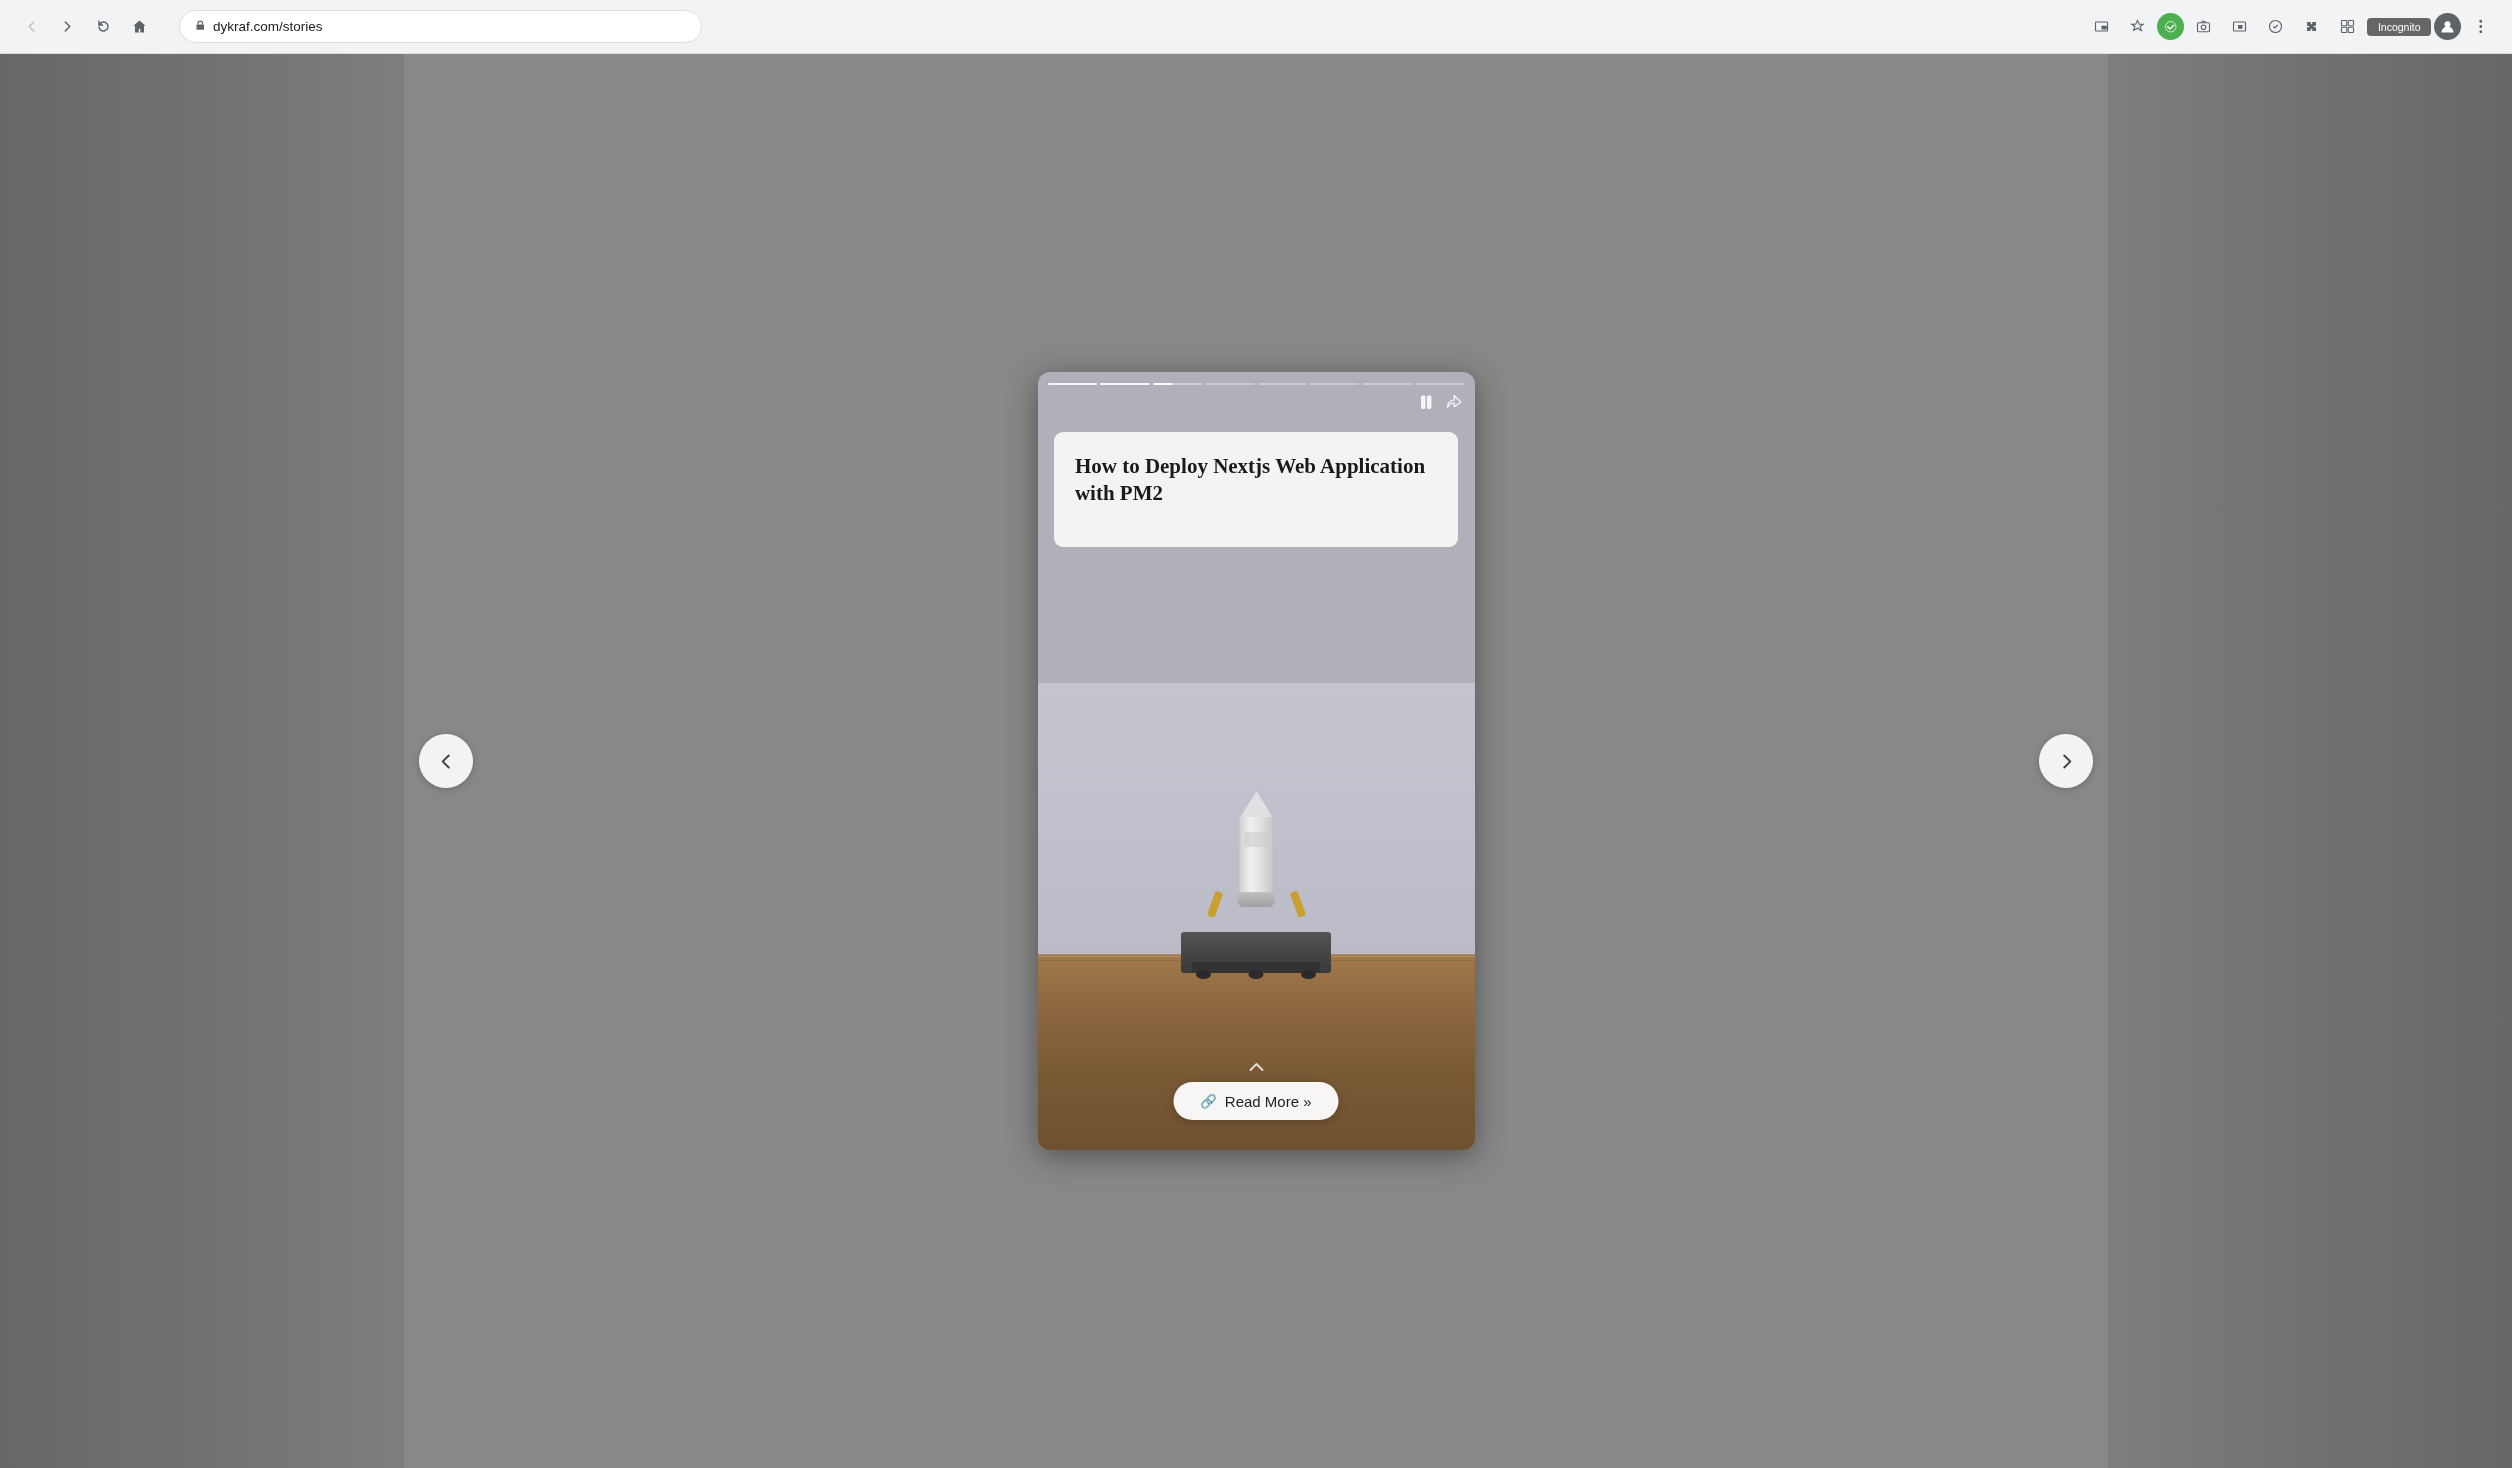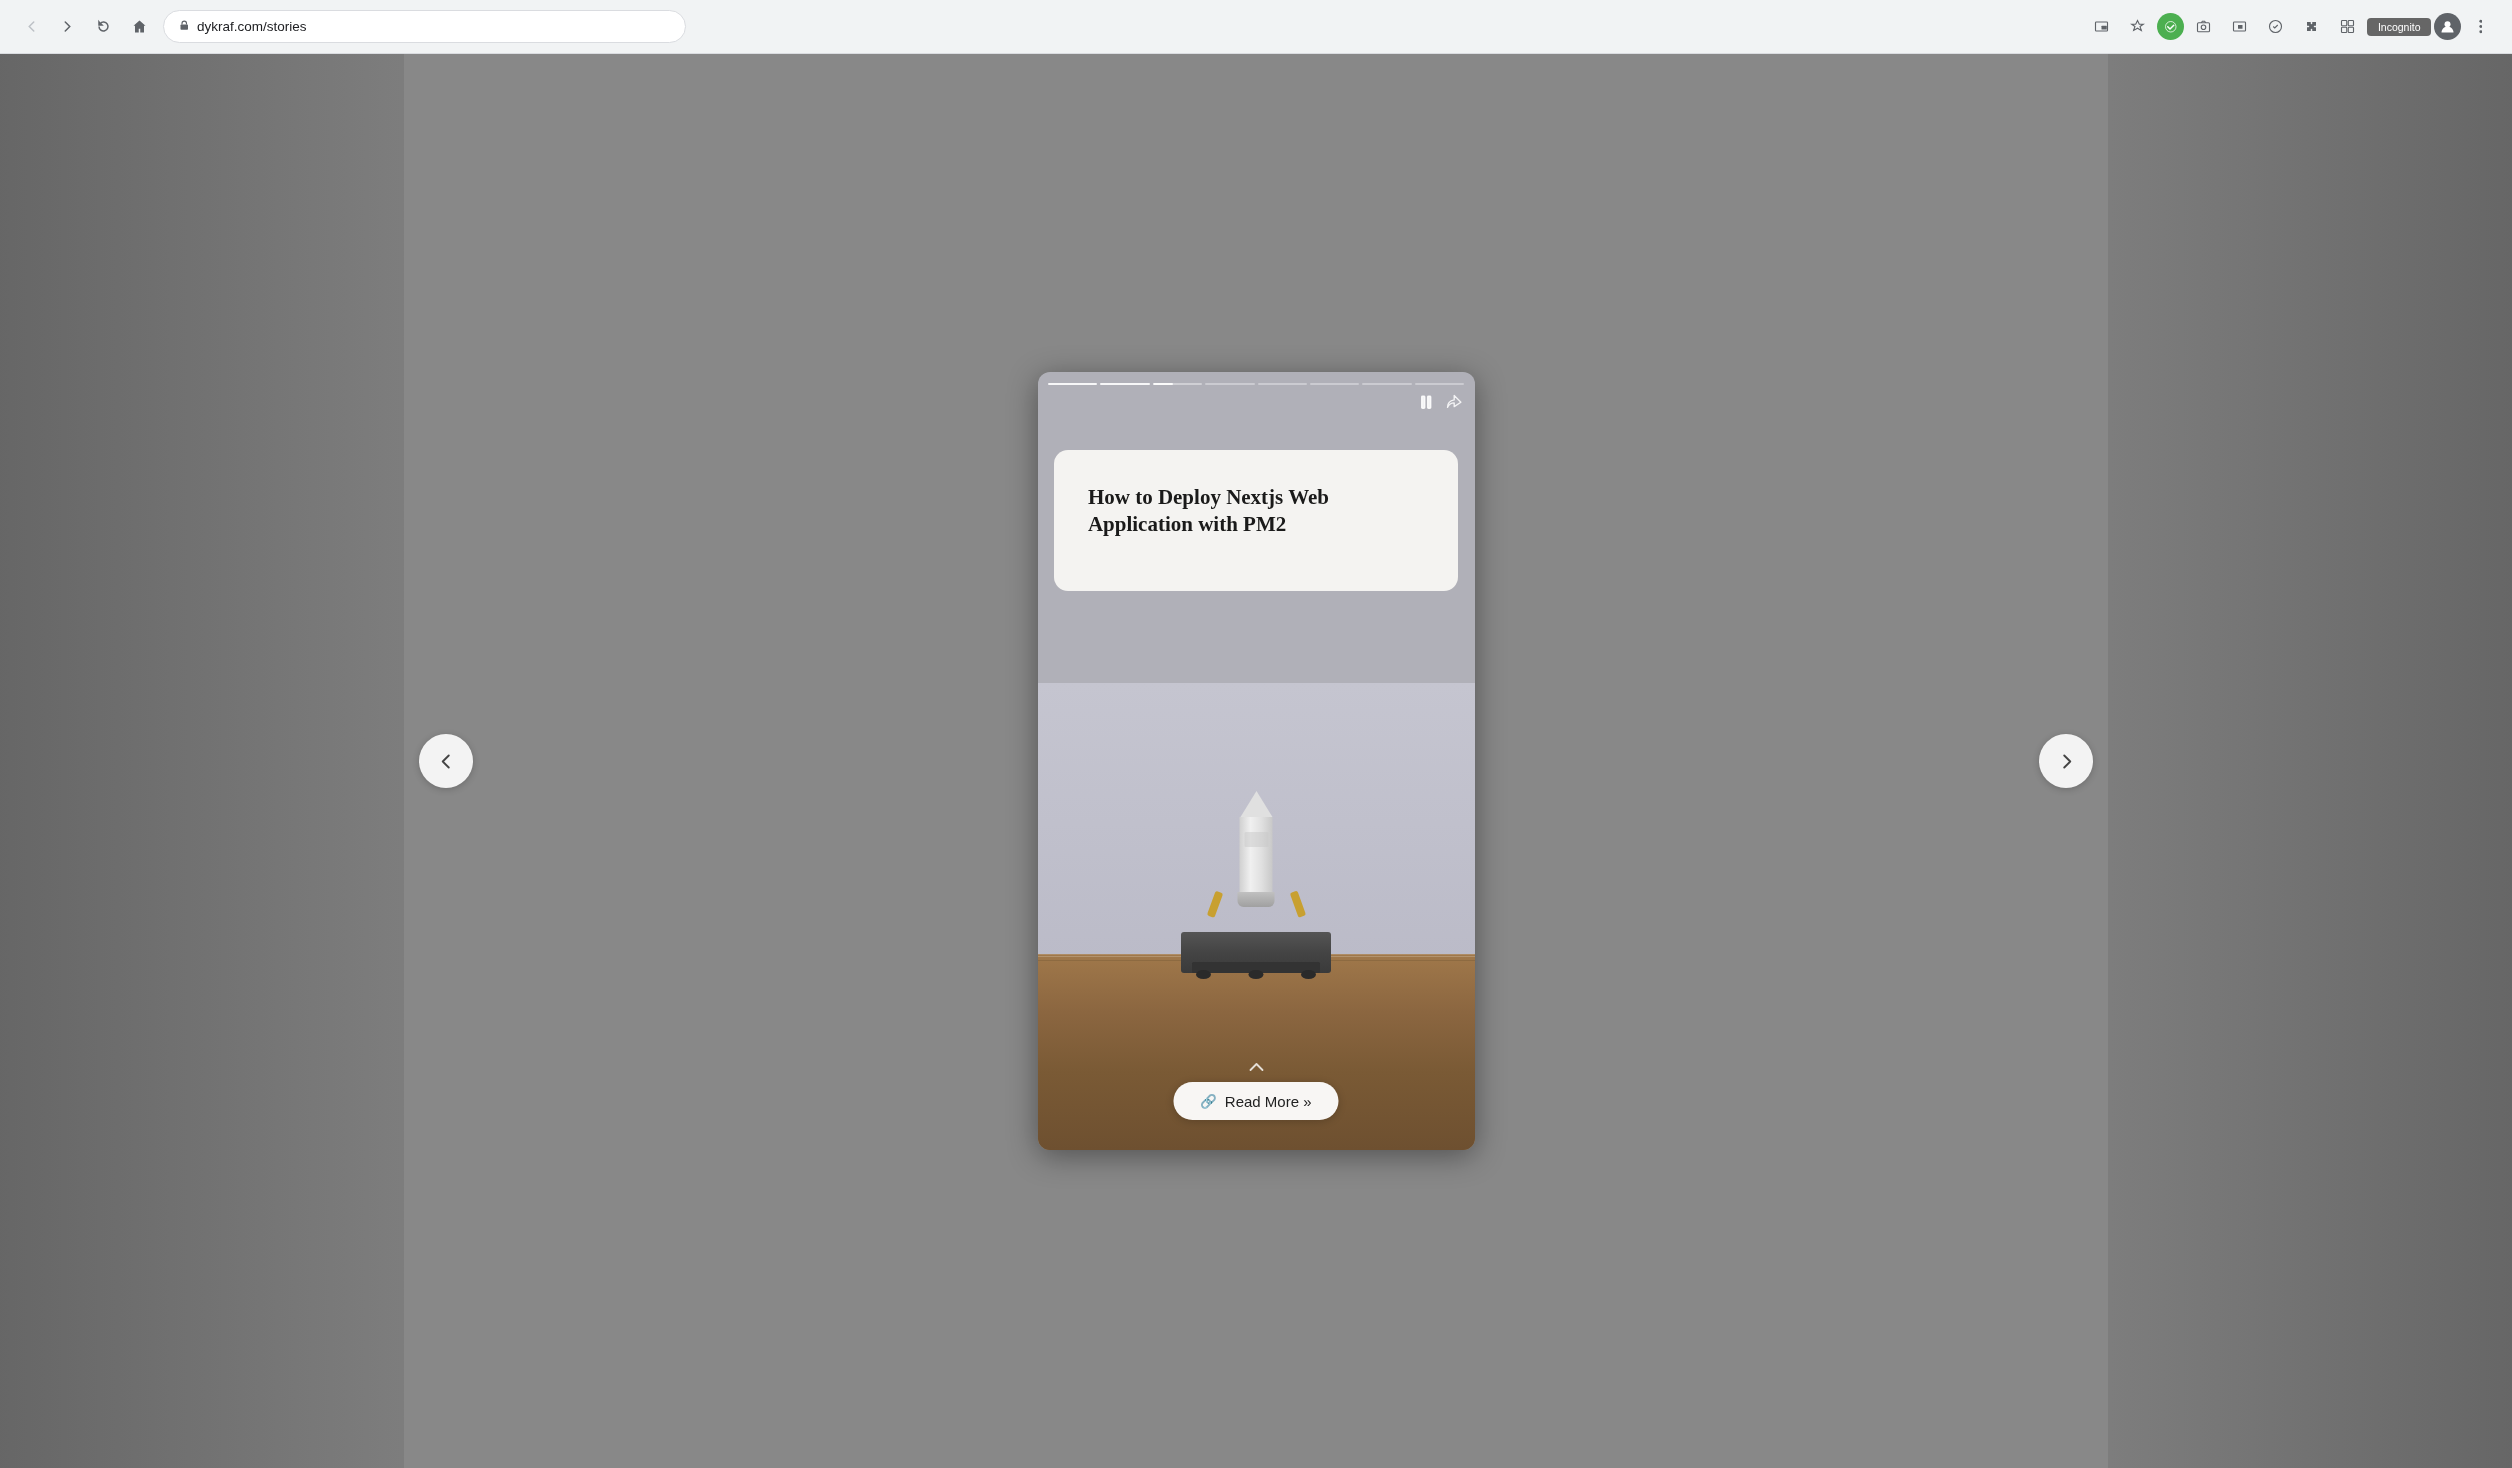--- a/index.html
+++ b/index.html
@@ -21,21 +21,21 @@
       flex-direction: column;
     }
 
     .browser-toolbar {
       width: 100%;
       height: 54px;
       background: #f1f3f4;
       display: flex;
       align-items: center;
       padding: 0 15px;
-      gap: 7px;
+      gap: 23px;
       border-bottom: 0.7px solid #dadce0;
       flex-shrink: 0;
     }
 
     .nav-buttons {
       display: flex;
       gap: 3px;
       align-items: center;
     }
 
@@ -235,26 +235,26 @@
       top: 0;
       left: 0;
       width: 100%;
       height: 1.5px;
       background: rgba(255,255,255,0.15);
     }
 
     
     .content-card {
       position: absolute;
-      top: 78px;
+      top: 60px;
       left: 16.4px;
       right: 16.4px;
       background: rgba(248, 247, 243, 0.95);
-      border-radius: 14px;
-      padding: 34px;
+      border-radius: 9px;
+      padding: 21px;
       z-index: 10;
     }
 
     .article-title {
       font-size: 21px;
       font-weight: 700;
       color: #1a1a1a;
       line-height: 1.3;
       margin-bottom: 18px;
       font-family: Georgia, 'Times New Roman', serif;

